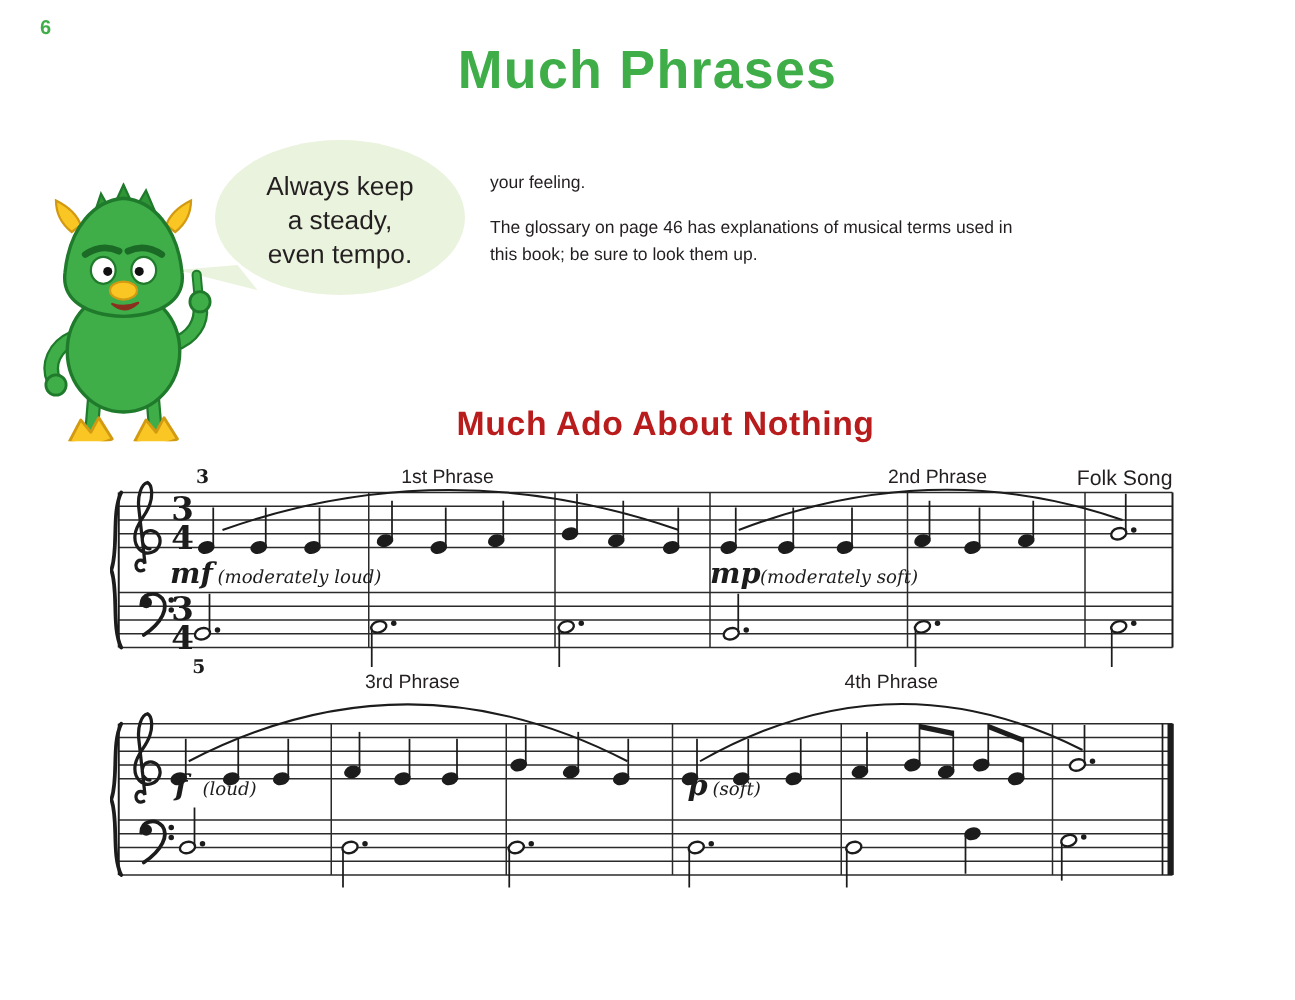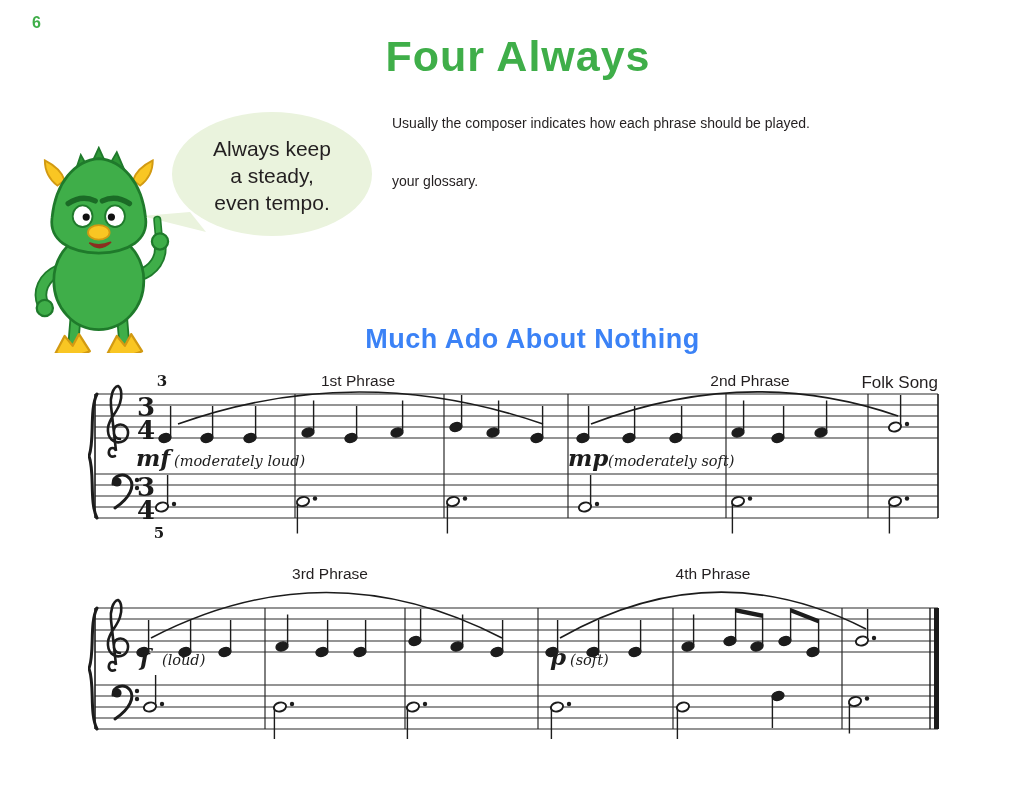--- a/index.html
+++ b/index.html
@@ -1,42 +1,42 @@
 <!DOCTYPE html>
 <html><head>
 <meta charset="utf-8">
 <style>
   html,body{margin:0;padding:0;background:#fff;}
   #page{position:relative;width:1036px;height:800px;background:#ffffff;overflow:hidden;
         font-family:"Liberation Sans",sans-serif;color:#231f20;}
   .green{color:#3fae49;}
-  .red{color:#3b82f6;padding-left:29px;}
+  .red{color:#b91c1c;padding-left:29px;}
   #page-number{position:absolute;left:32px;top:14px;font-size:16px;font-weight:bold;}
   #main-title{position:absolute;left:0;right:0;top:32px;text-align:center;
               font-size:43px;font-weight:bold;letter-spacing:1px;}
   #bubble-wrap{position:absolute;left:138px;top:104px;}
   #mascot-wrap{position:absolute;left:16px;top:146px;}
   #intro{position:absolute;left:392px;top:112px;width:500px;font-size:14px;line-height:22px;}
   #intro p{margin:0 0 14px 0;}
   #intro b{font-weight:normal;}
   #song-title{position:absolute;left:0;right:0;top:324px;text-align:center;
               font-size:27px;font-weight:bold;letter-spacing:0.5px;}
   .system{position:absolute;left:88px;}
   #system-1{top:372px;}
-  #system-2{top:565px;}
+  #system-2{top:536px;}
   svg text{user-select:none;}
 </style>
 </head>
 <body>
 
 <div id="page">
 
   <div id="page-number" class="green">6</div>
 
-  <div id="main-title" class="green">Four Always</div>
+  <div id="main-title" class="green">Much Phrases</div>
 
   <div id="bubble-wrap">
     <svg width="252" height="146" viewBox="0 0 252 146">
       <polygon points="52,108 4,112 68,128" fill="#eaf3dd"></polygon>
       <ellipse cx="134" cy="70" rx="100" ry="62" fill="#eaf3dd"></ellipse>
       <text x="134" y="52" text-anchor="middle" font-size="21" fill="#231f20">Always keep</text>
       <text x="134" y="79" text-anchor="middle" font-size="21" fill="#231f20">a steady,</text>
       <text x="134" y="106" text-anchor="middle" font-size="21" fill="#231f20">even tempo.</text>
     </svg>
   </div>
@@ -78,25 +78,24 @@
       <circle cx="78" cy="79" r="4" fill="#111"></circle>
       <circle cx="106" cy="79" r="4" fill="#111"></circle>
 
       <ellipse cx="92" cy="96" rx="12" ry="8" fill="#f9c623" stroke="#d29a12" stroke-width="2"></ellipse>
 
       <path d="M82,108 Q93,118 105,107 Q93,112 82,108 Z" fill="#8b2f1f" stroke="#8b2f1f" stroke-width="2" stroke-linejoin="round"></path>
     </svg>
   </div>
 
   <div id="intro">
-    <p>Usually the composer indicates how each phrase should be played.</p>
     <p><br>
-      <b>your</b><span> glossary.</span></p>
-    <p><br>
-      </p>
+      <b>your</b><span> feeling.</span></p>
+    <p><span>The glossary on page 46 has explanations of musical terms used in</span><br>
+      <span>this book; be sure to look them up.</span></p>
   </div>
 
   <div id="song-title" class="red">Much Ado About Nothing</div>
 
   <div id="system-1" class="system"><svg width="860" height="178" viewBox="0 0 860 178">
         <line x1="7" y1="22" x2="850" y2="22" stroke="#2a2a2a" stroke-width="1.1"></line>
         <line x1="7" y1="33" x2="850" y2="33" stroke="#2a2a2a" stroke-width="1.1"></line>
         <line x1="7" y1="44" x2="850" y2="44" stroke="#2a2a2a" stroke-width="1.1"></line>
         <line x1="7" y1="55" x2="850" y2="55" stroke="#2a2a2a" stroke-width="1.1"></line>
         <line x1="7" y1="66" x2="850" y2="66" stroke="#2a2a2a" stroke-width="1.1"></line>

